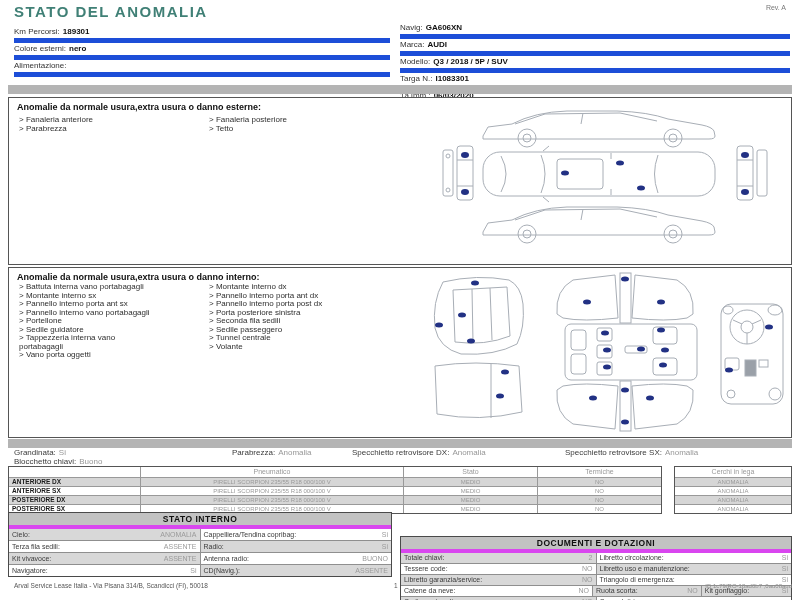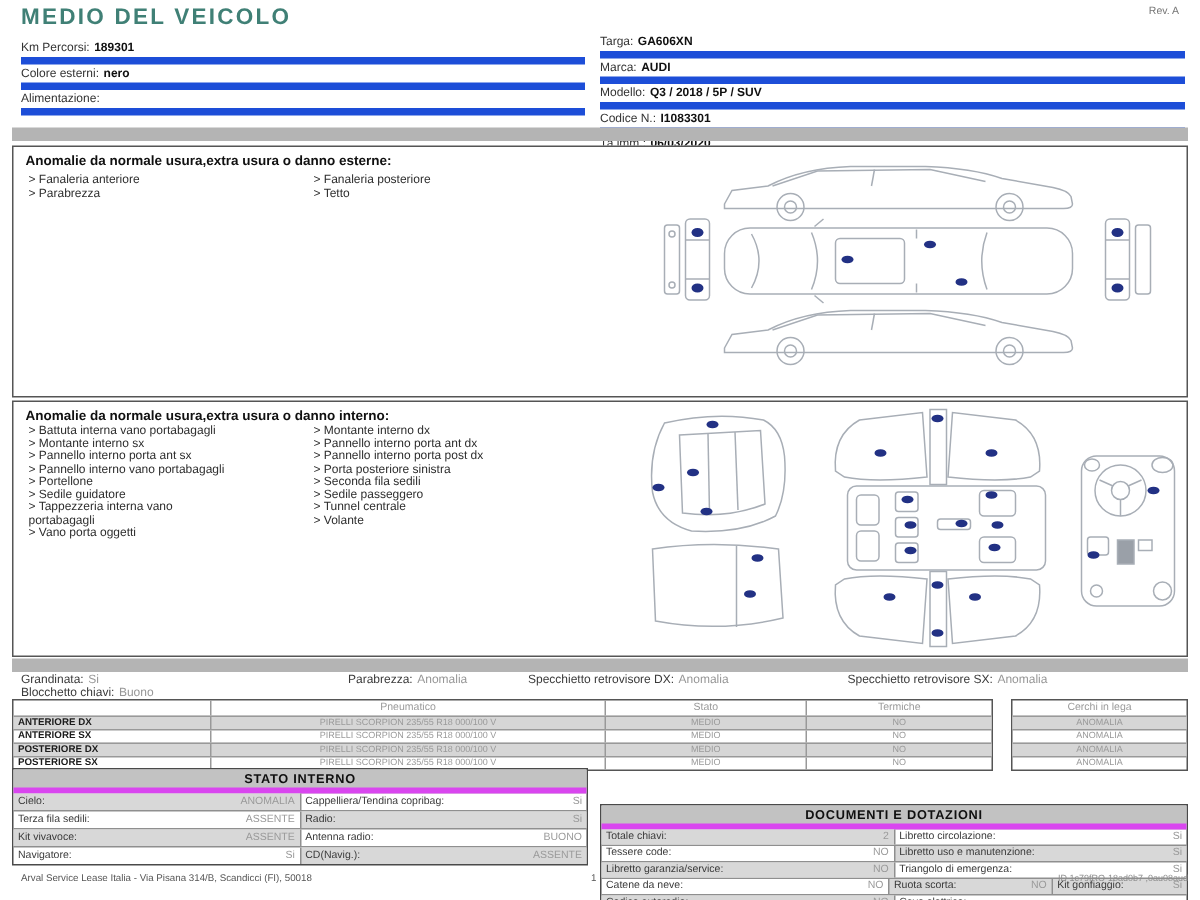--- a/index.html
+++ b/index.html
@@ -57,34 +57,34 @@
   .watermark{position:absolute;right:2px;top:551px;font-size:37px;font-weight:bold;z-index:10;
              color:rgba(200,200,200,0.35);-webkit-text-stroke:1px rgba(160,160,160,0.6);
              letter-spacing:0;line-height:1;}
   svg{display:block;}
 </style>
 </head>
 <body>
 
 <div class="page">
 
-  <div class="title">MEDIO DEL VEICOLO</div>
+  <div class="title">STATO DEL ANOMALIA</div>
   <div class="rev">Rev. A</div>
 
   <div class="fields-left">
     <div class="frow"><span>Km Percorsi:</span><b>189301</b></div>
     <div class="frow"><span>Colore esterni:</span><b>nero</b></div>
     <div class="frow"><span>Alimentazione:</span><b></b></div>
   </div>
 
   <div class="fields-right">
-    <div class="frow"><span>Targa:</span><b>GA606XN</b></div>
+    <div class="frow"><span>Navig:</span><b>GA606XN</b></div>
     <div class="frow"><span>Marca:</span><b>AUDI</b></div>
     <div class="frow"><span>Modello:</span><b>Q3 / 2018 / 5P / SUV</b></div>
-    <div class="frow"><span>Codice N.:</span><b>I1083301</b></div>
+    <div class="frow"><span>Targa N.:</span><b>I1083301</b></div>
     <div class="frow"><span>1a imm.:</span><b>06/03/2020</b></div>
   </div>
 
   <div class="graybar bar1"></div>
 
   <div class="box box2">
     <div class="box-title">Anomalie da normale usura,extra usura o danno interno:</div>
     <div class="items-col b2c1">
       <div class="item">&gt; Battuta interna vano portabagagli</div>
       <div class="item">&gt; Montante interno sx</div>

